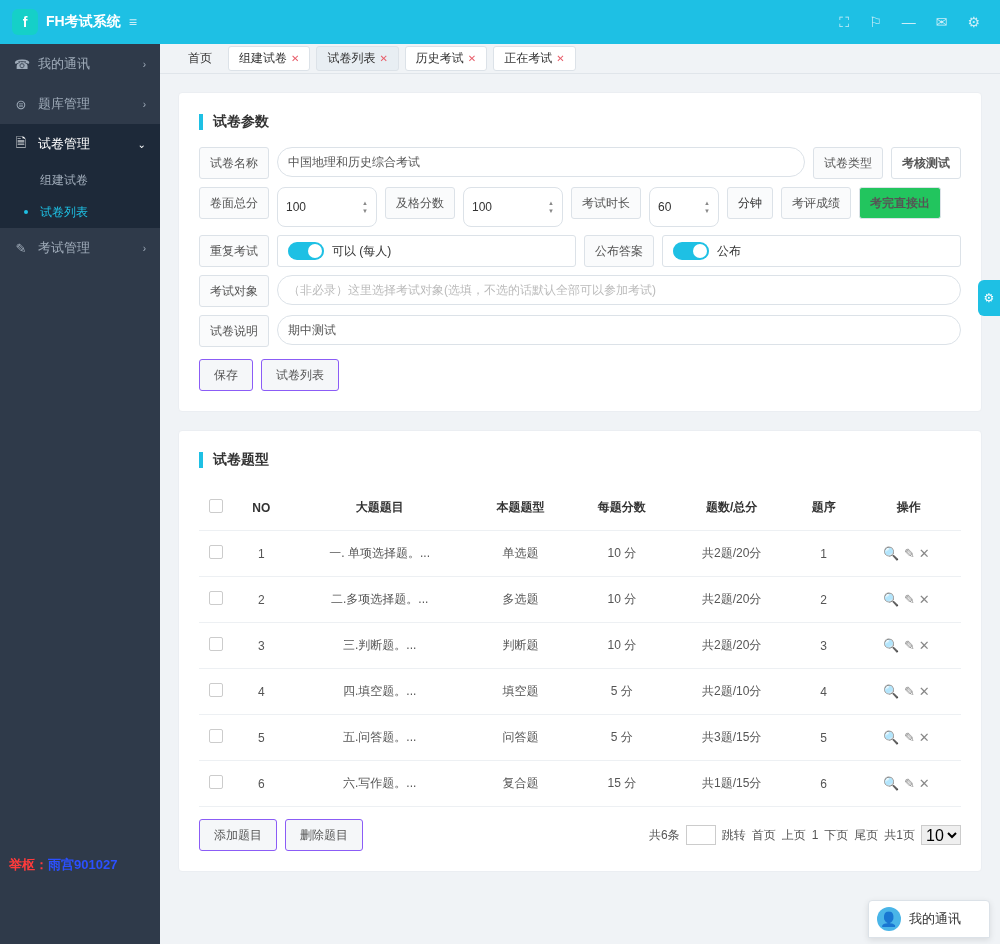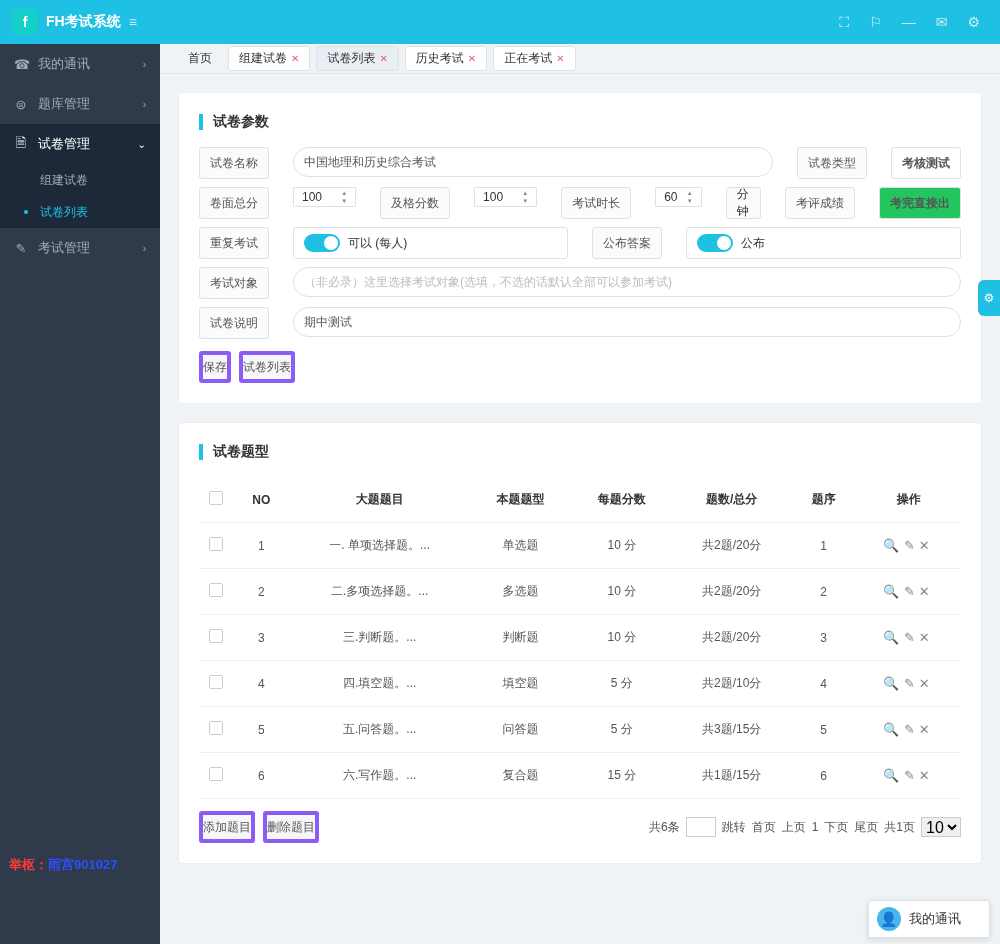--- a/index.html
+++ b/index.html
@@ -23,33 +23,33 @@
 .content { position: absolute; left: 160px; right: 0; top: 44px; bottom: 0; overflow: auto; }
 .tabs-row { height: 30px; display: flex; align-items: center; padding: 0 18px; border-bottom: 1px solid #e0e5ea; background: #f0f3f6; }
 .tab { padding: 3px 10px; border: 1px solid #dce2e8; border-radius: 3px; margin-right: 6px; background: #fff; cursor: pointer; font-size: 12px; position: relative; }
 .tab.home { border: none; background: transparent; }
 .tab.active { background: #e8eef3; }
 .tab .close { color: #e85d6a; margin-left: 4px; font-size: 10px; }
 .panel { margin: 18px; background: #fff; border-radius: 4px; padding: 20px 20px; border: 1px solid #ebeef2; }
 .panel-title { display: flex; align-items: center; margin-bottom: 16px; }
 .panel-title .bar { width: 4px; height: 16px; background: #1ec0e4; margin-right: 10px; }
 .panel-title span { font-size: 14px; font-weight: bold; color: #333; }
-.form-row { display: flex; gap: 24px; margin-bottom: 8px; }
+.form-row { display: flex; gap: 8px; margin-bottom: 8px; }
 .form-label { display: flex; align-items: center; justify-content: center; border: 1px solid #dce2e8; padding: 0 10px; height: 32px; color: #555; background: #fafbfc; border-radius: 3px; font-size: 12px; white-space: nowrap; }
 .form-input { border: 1px solid #dce2e8; height: 30px; padding: 0 10px; border-radius: 15px; flex: 1; font-size: 12px; color: #555; background: #fff; }
 .form-input::placeholder { color: #bbb; }
-.spinner { border: 1px solid #dce2e8; height: 20px; padding: 0 8px; border-radius: 1px; display: flex; align-items: center; background: #fff; font-size: 12px; position: relative; }
+.spinner { border: 1px solid #dce2e8; height: 40px; padding: 0 8px; border-radius: 8px; display: flex; align-items: center; background: #fff; font-size: 12px; position: relative; }
 .spinner-btns { display: flex; flex-direction: column; margin-left: auto; }
 .spinner-btns span { font-size: 6px; color: #888; line-height: 8px; cursor: pointer; }
 .suffix { border: 1px solid #dce2e8; height: 32px; padding: 0 10px; display: flex; align-items: center; background: #fafbfc; border-radius: 3px; font-size: 12px; }
 .switch-wrap { display: flex; align-items: center; height: 32px; padding: 0 10px; border: 1px solid #dce2e8; border-radius: 3px; flex: 1; }
 .switch { width: 36px; height: 18px; border-radius: 9px; background: #1ec0e4; position: relative; margin-right: 8px; }
 .switch::after { content: ''; width: 14px; height: 14px; background: #fff; border-radius: 50%; position: absolute; top: 2px; right: 2px; }
 .btn-row { display: flex; gap: 8px; margin-top: 12px; }
-.btn { border: 4px solid #8b5cf6; padding: 0 0; height: 32px; border-radius: 3px; background: #f5f7f9; color: #555; cursor: pointer; font-size: 12px; display: flex; align-items: center; }
+.btn { border: 1px solid #8b5cf6; padding: 0 14px; height: 32px; border-radius: 3px; background: #f5f7f9; color: #555; cursor: pointer; font-size: 12px; display: flex; align-items: center; }
 table { width: 100%; border-collapse: collapse; }
 th, td { text-align: center; padding: 14px 10px; border-bottom: 1px solid #edf0f3; font-size: 12px; color: #555; }
 th { color: #333; font-weight: bold; }
 .chk { width: 14px; height: 14px; border: 1px solid #ccc; border-radius: 2px; display: inline-block; }
 .tbl-actions span { margin-right: 4px; cursor: pointer; color: #888; font-size: 13px; }
 .pager { display: flex; align-items: center; justify-content: space-between; margin-top: 12px; font-size: 12px; color: #555; }
 .pager-right { display: flex; align-items: center; gap: 6px; }
 .pager-right .pgbtn { cursor: pointer; }
 .page-input { width: 30px; height: 20px; border: 1px solid #ccc; text-align: center; font-size: 16px; }
 .watermark { position: absolute; left: 9px; bottom: 70px; color: #ff3b3b; font-size: 13px; font-weight: bold; }

